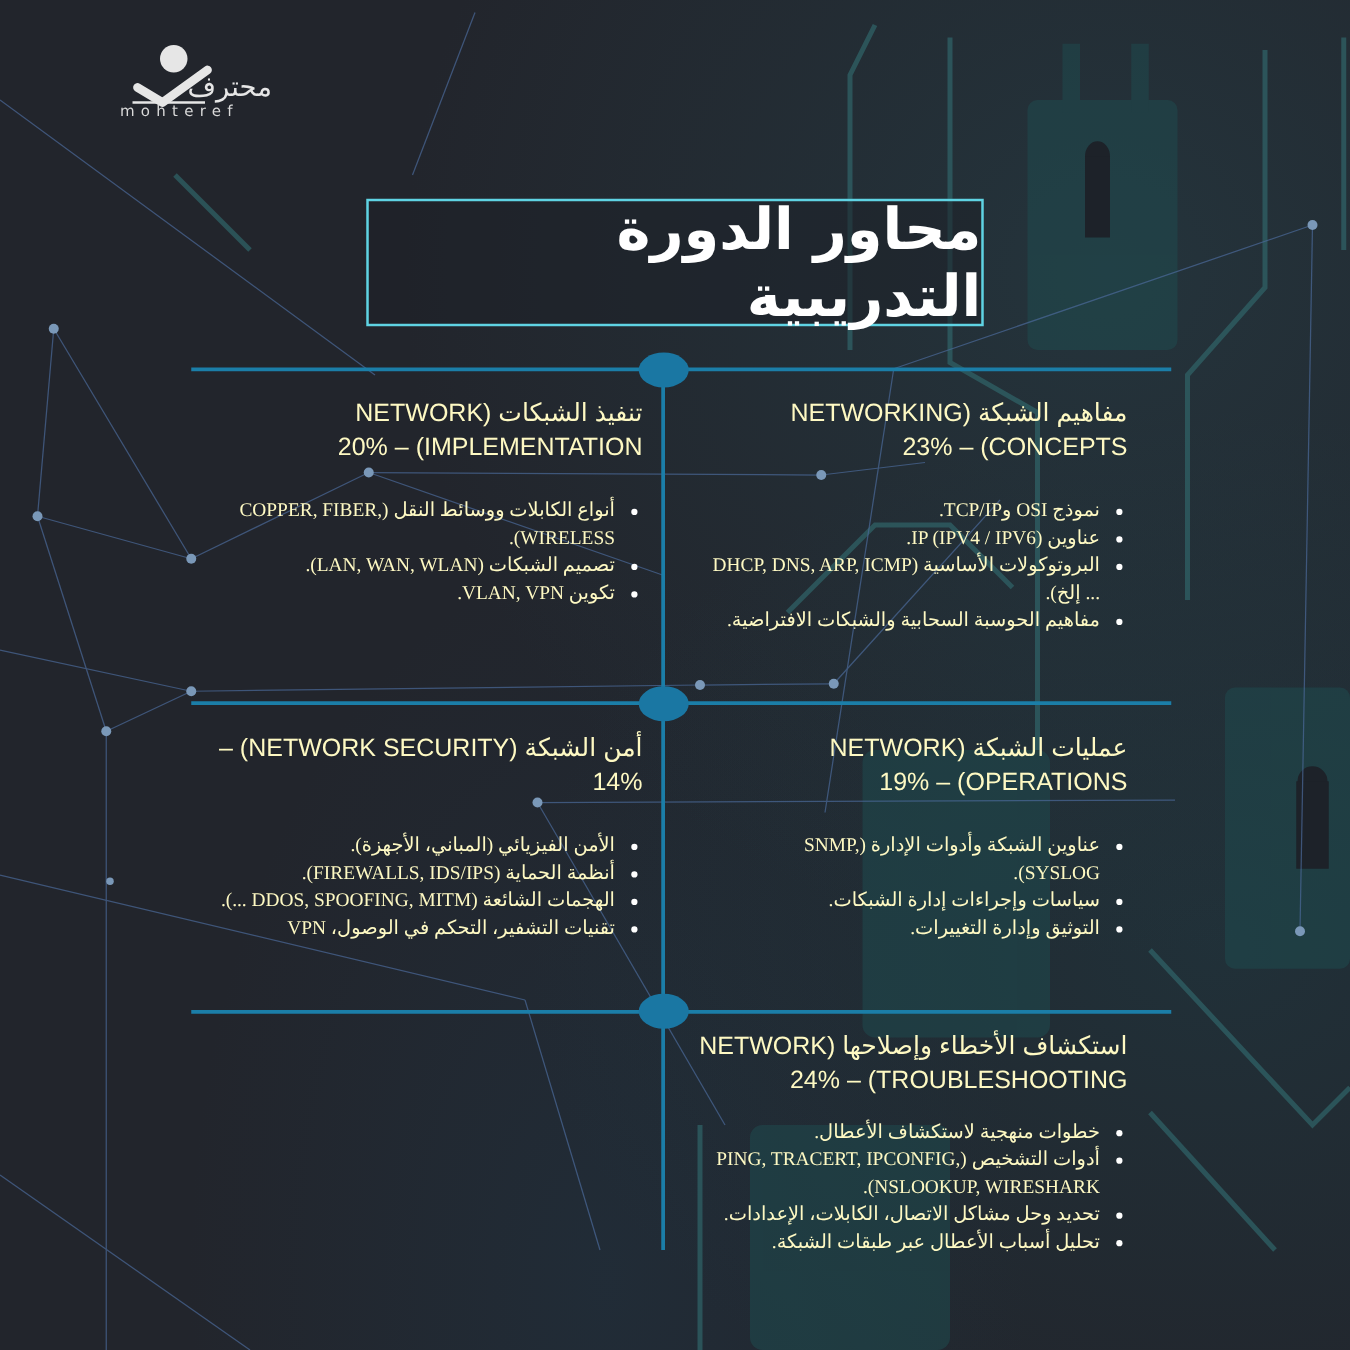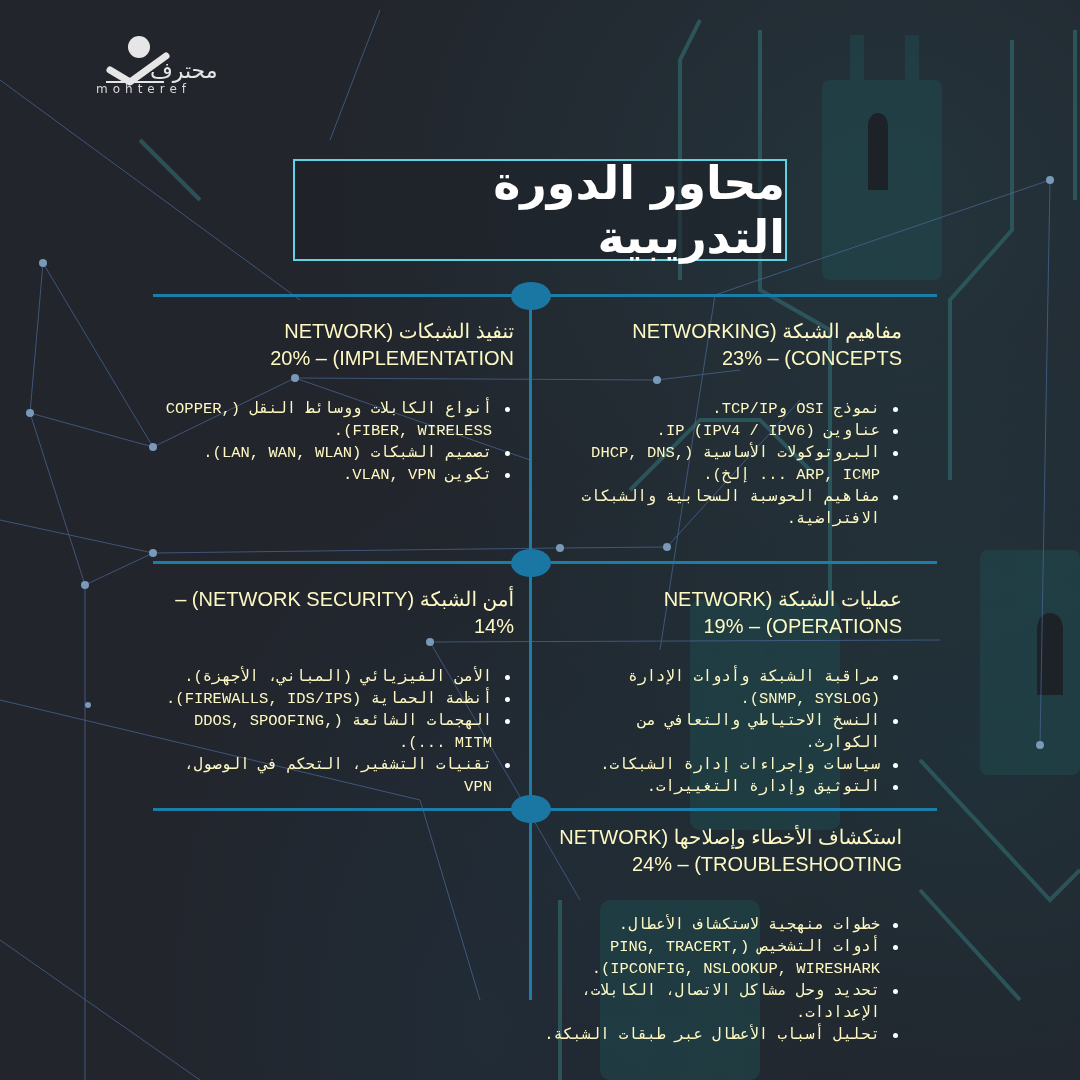--- a/index.html
+++ b/index.html
@@ -39,21 +39,21 @@
 
     .hline { position: absolute; left: 153px; width: 784px; height: 3px; background: #1b7ea8; }
     .vline { position: absolute; left: 529px; width: 3px; background: #1b7ea8; }
     .node { position: absolute; width: 40px; height: 28px; border-radius: 50%; background: #1a77a3; }
 
     .section { position: absolute; direction: rtl; text-align: right; color: #fef9c3; }
     .section h2 {
       font-family: "Liberation Sans", sans-serif; font-weight: normal;
       font-size: 20px; line-height: 27px; margin-bottom: 26px;
     }
-    .section ul { list-style: none; font-family: Liberation Mono, monospace; font-size: 15.5px; line-height: 22px; }
+    .section ul { list-style: none; font-family: Liberation Serif, serif; font-size: 15.5px; line-height: 22px; }
     .section li { position: relative; padding-right: 22px; }
     .section li::before {
       content: ""; position: absolute; right: 4px; top: 9px; width: 5px; height: 5px;
       border-radius: 50%; background: #ffffff;
     }
   </style>
 </head>
 <body>
 
 <div class="bg"></div>
@@ -167,38 +167,37 @@
   <ul>
     <li>أنواع الكابلات ووسائط النقل (COPPER, FIBER, WIRELESS).</li>
     <li>تصميم الشبكات (LAN, WAN, WLAN).</li>
     <li>تكوين VLAN, VPN.</li>
   </ul>
 </div>
 
 <div class="section" style="left:590px; top:586px; width:312px;">
   <h2>عمليات الشبكة (NETWORK OPERATIONS) – 19%</h2>
   <ul>
-    <li>مراقبة الشبكة وأدوات الإدارة (SNMP, SYSLOG).</li>
-    <li>النسخ الاحتياطي والتعافي من الكوارث.</li>
+    <li>عناوين الشبكة وأدوات الإدارة (SNMP, SYSLOG).</li>
     <li>سياسات وإجراءات إدارة الشبكات.</li>
     <li>التوثيق وإدارة التغييرات.</li>
   </ul>
 </div>
 
 <div class="section" style="left:158px; top:586px; width:356px;">
   <h2>أمن الشبكة (NETWORK SECURITY) – 14%</h2>
   <ul>
     <li>الأمن الفيزيائي (المباني، الأجهزة).</li>
     <li>أنظمة الحماية (FIREWALLS, IDS/IPS).</li>
     <li>الهجمات الشائعة (DDOS, SPOOFING, MITM ...).</li>
     <li>تقنيات التشفير، التحكم في الوصول، VPN</li>
   </ul>
 </div>
 
 <div class="section" style="left:540px; top:824px; width:362px;">
-  <h2 style="margin-bottom:36px;">استكشاف الأخطاء وإصلاحها (NETWORK TROUBLESHOOTING) – 24%</h2>
+  <h2 style="margin-bottom:17px;">استكشاف الأخطاء وإصلاحها (NETWORK TROUBLESHOOTING) – 24%</h2>
   <ul>
     <li>خطوات منهجية لاستكشاف الأعطال.</li>
     <li>أدوات التشخيص (PING, TRACERT, IPCONFIG, NSLOOKUP, WIRESHARK).</li>
     <li>تحديد وحل مشاكل الاتصال، الكابلات، الإعدادات.</li>
     <li>تحليل أسباب الأعطال عبر طبقات الشبكة.</li>
   </ul>
 </div>
 
 </body></html>

